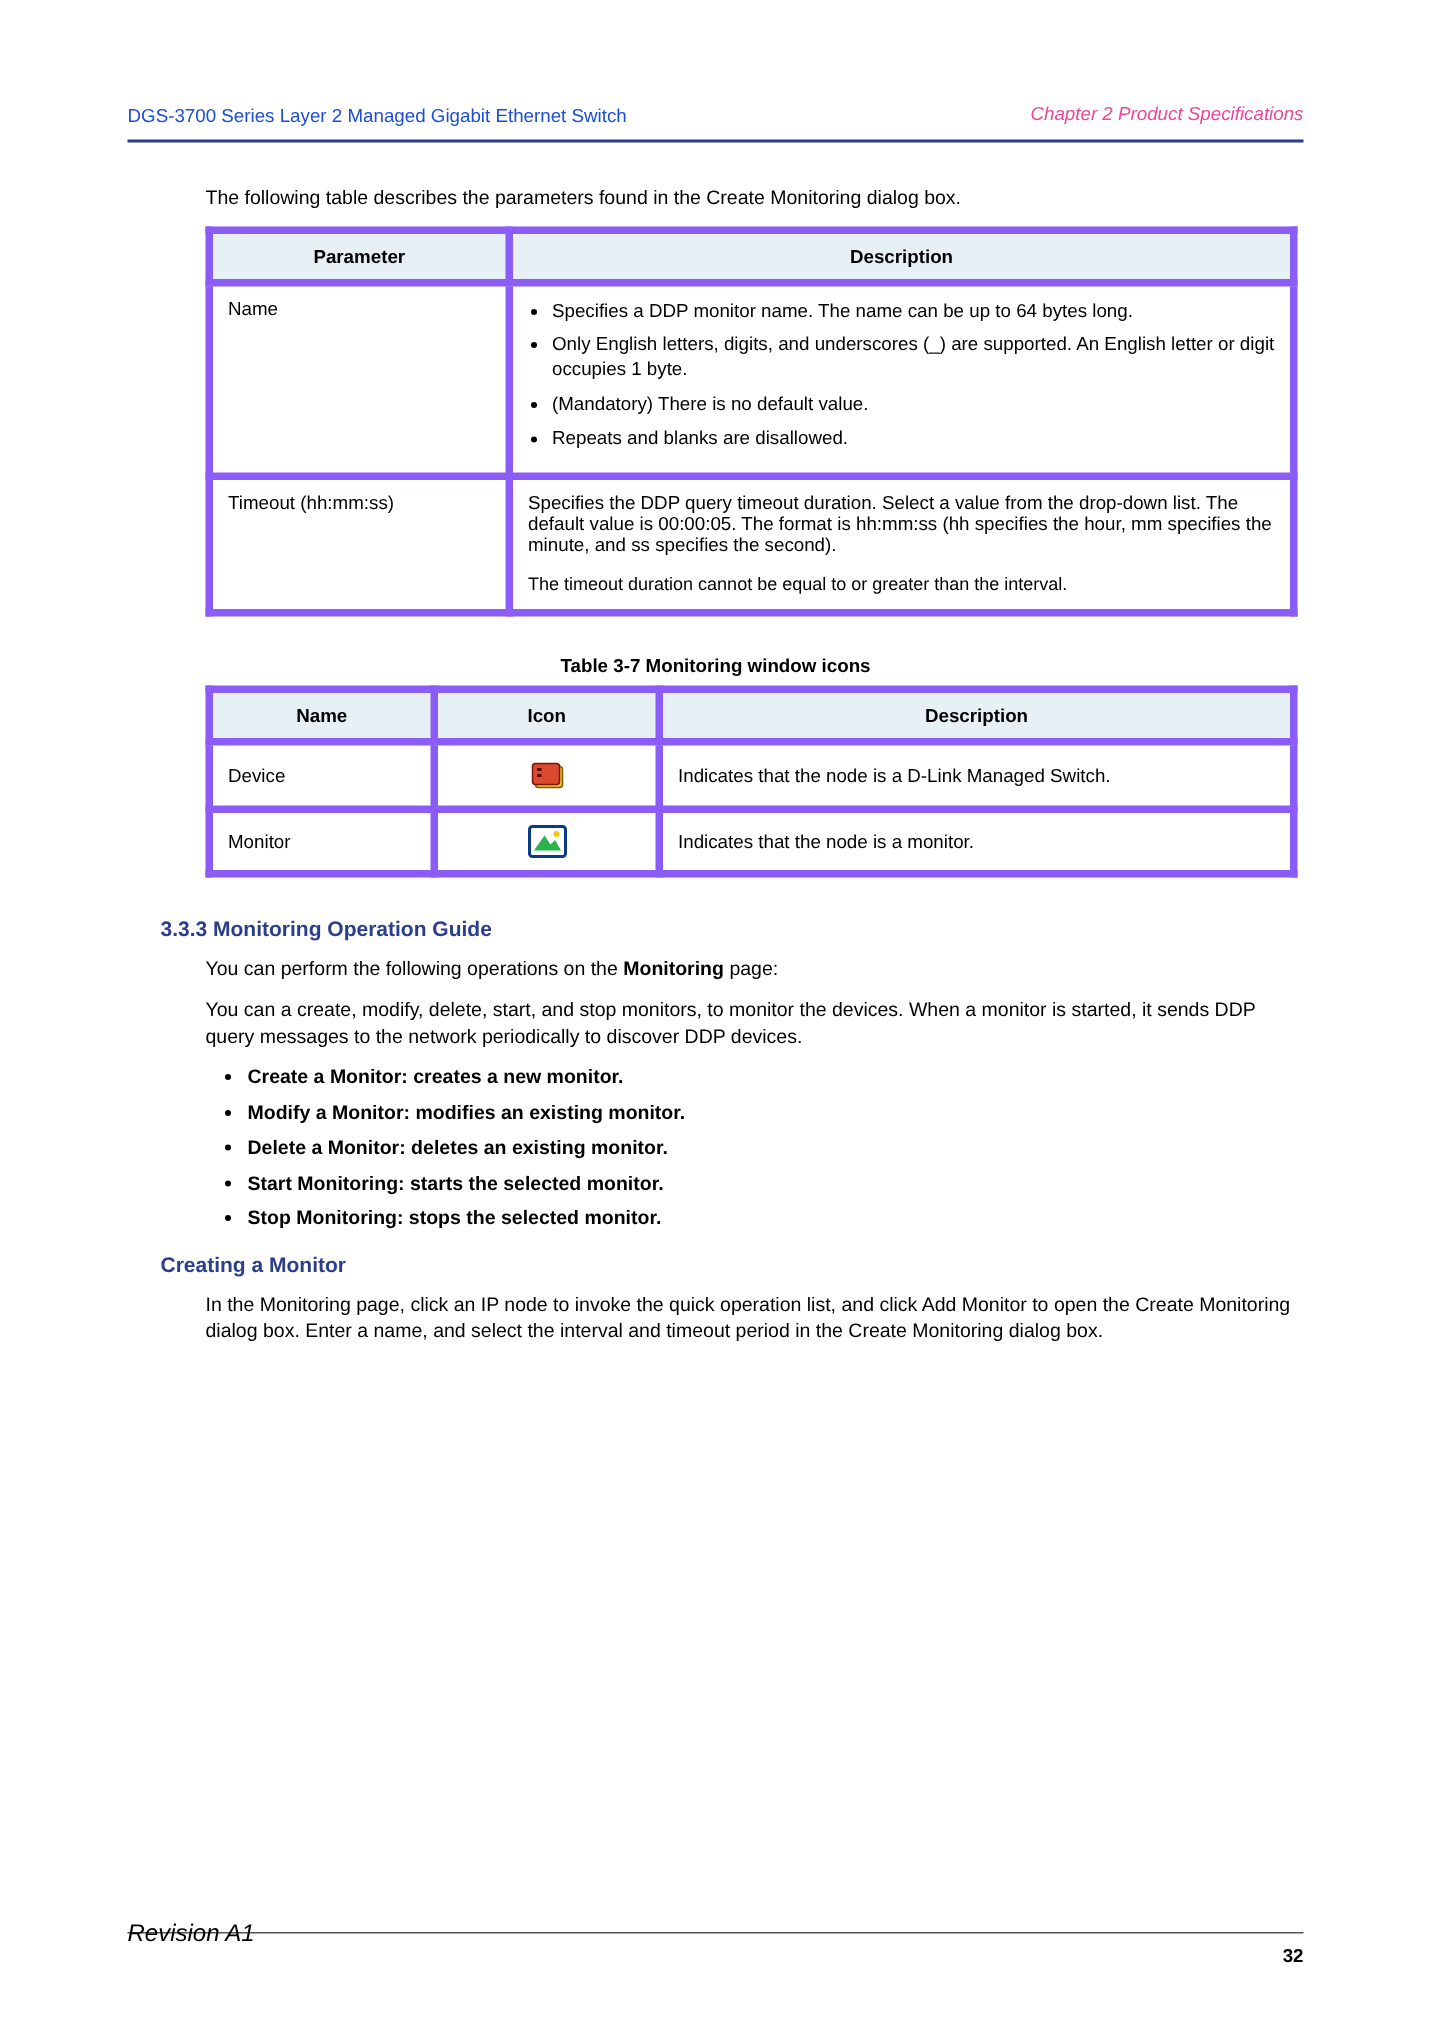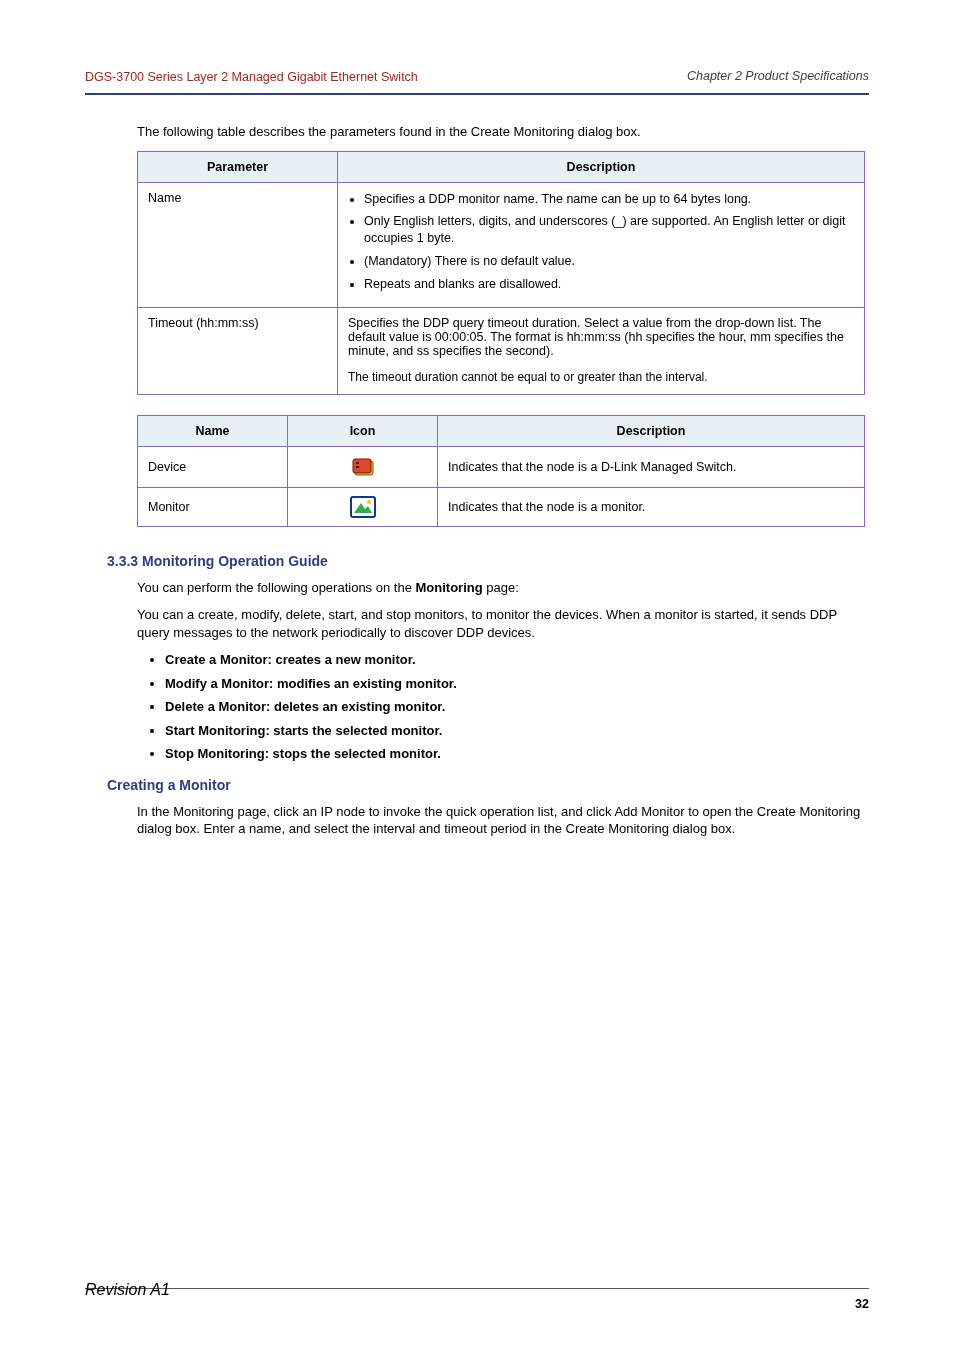--- a/index.html
+++ b/index.html
@@ -14,27 +14,27 @@
   .page {
     padding: 70px 85px 40px 85px;
     position: relative;
     height: 100%;
   }
   .header-area {
     margin-bottom: 6px;
   }
   .header-left {
     font-size: 12.5px;
-    color: #b91c1c;
+    color: #1d4ed8;
   }
   .header-right {
     text-align: right;
     font-size: 12.5px;
     font-style: italic;
-    color: #404040;
+    color: #ec4899;
     margin-top: -15px;
   }
   .header-rule {
     border: none;
     border-top: 2px solid #2b3e8c;
     margin-top: 10px;
     margin-bottom: 28px;
   }
 
   .section-heading {
@@ -58,21 +58,21 @@
     margin-bottom: 6px;
   }
 
   .tbl {
     margin-left: 52px;
     border-collapse: collapse;
     width: 728px;
     font-size: 12.5px;
   }
   .tbl th, .tbl td {
-    border: 1px solid #8b5cf6;
+    border: 5px solid #8b5cf6;
     padding: 8px 10px;
     vertical-align: top;
     text-align: left;
   }
   .tbl th {
     background: #e7f1f5;
     font-weight: bold;
     text-align: center;
   }
   .tbl td.center { text-align: center; vertical-align: middle; }
@@ -161,20 +161,21 @@
           <div style="margin-bottom:12px;">Specifies the DDP query timeout duration. Select a value from the drop-down list. The default value is 00:00:05. The format is hh:mm:ss (hh specifies the hour, mm specifies the minute, and ss specifies the second).</div>
           <div class="small-note">The timeout duration cannot be equal to or greater than the interval.</div>
         </td>
       </tr>
     </tbody>
   </table>
 
   <div class="spacer"></div>
 
 
+  <p class="table-caption">Table 3-7 Monitoring window icons</p>
 
   <table class="tbl icons">
     <thead>
       <tr>
         <th>Name</th>
         <th>Icon</th>
         <th>Description</th>
       </tr>
     </thead>
     <tbody>

